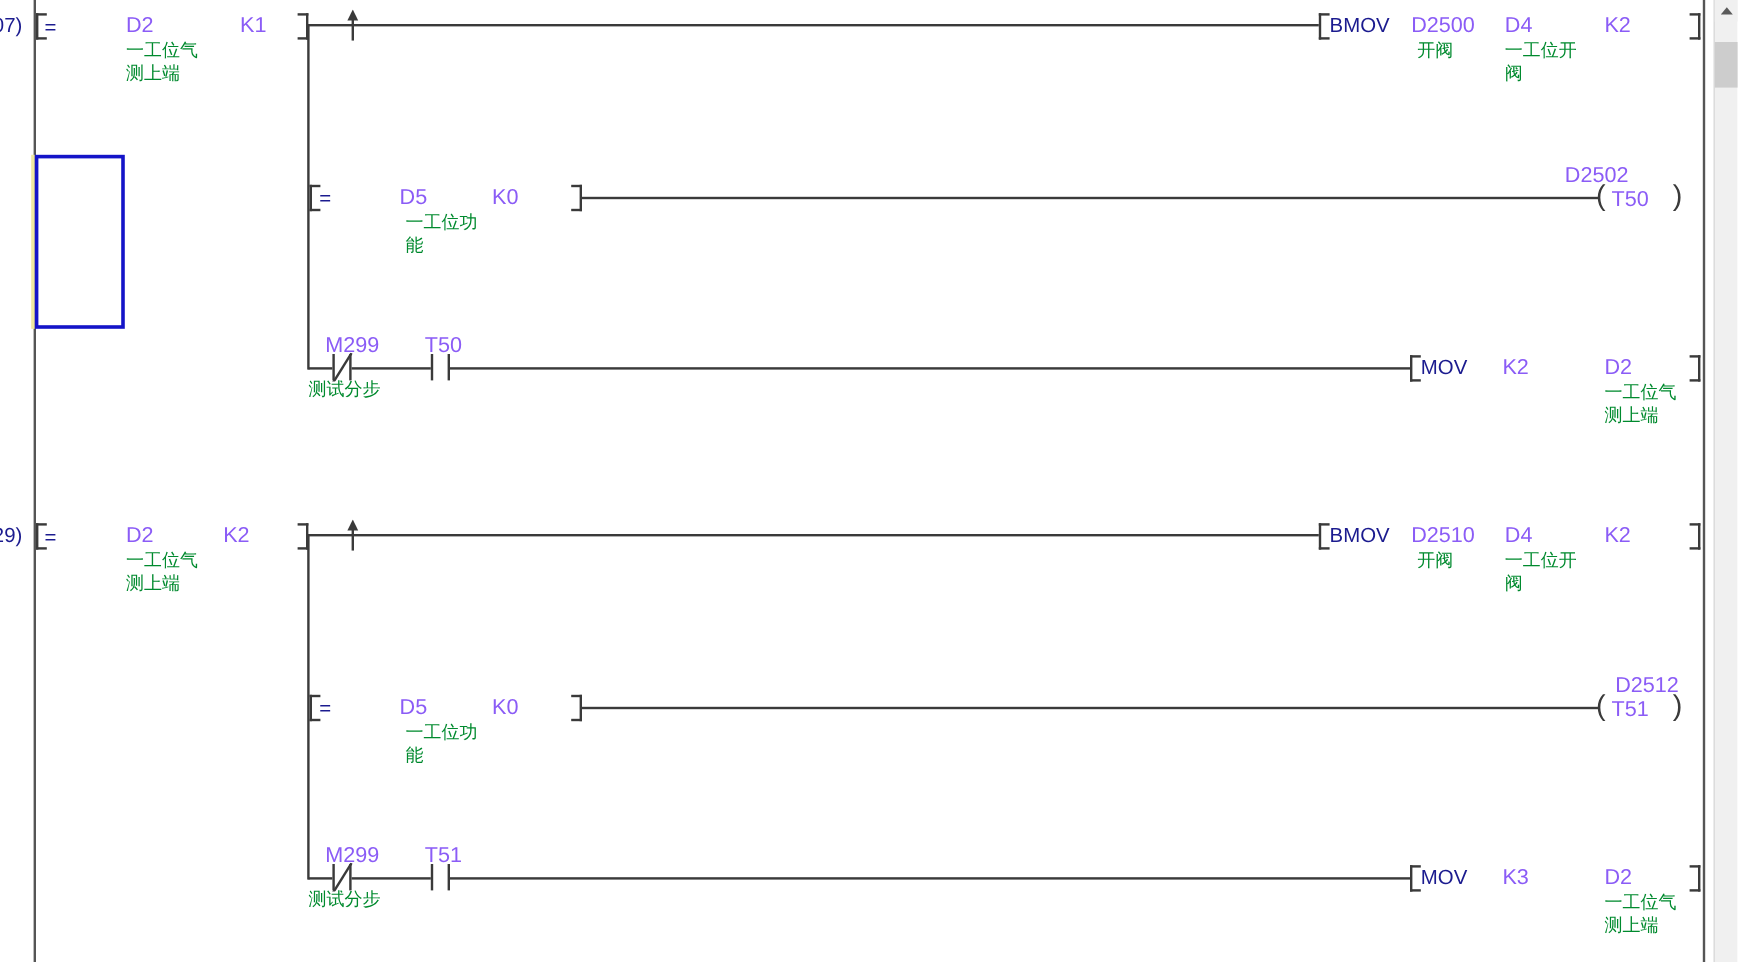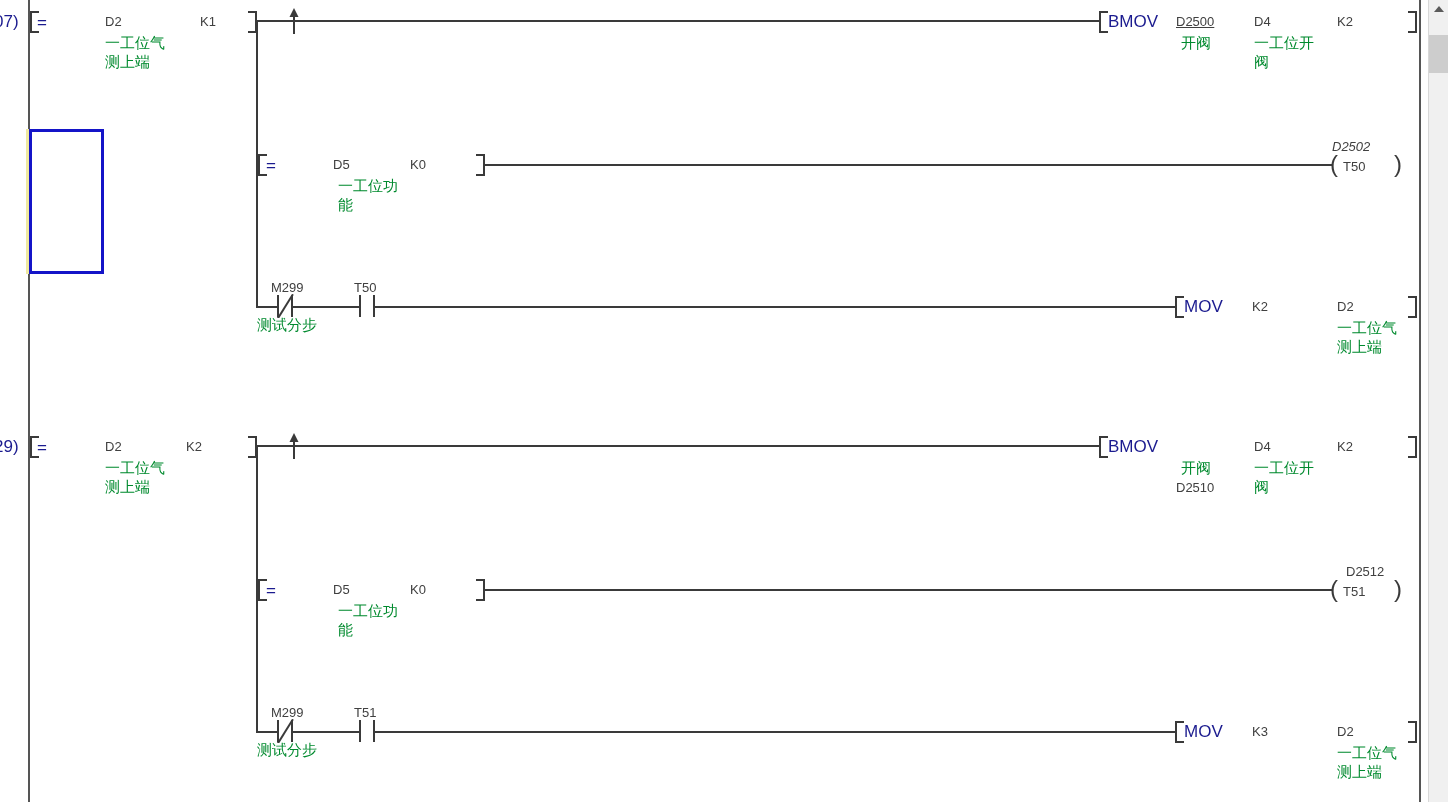--- a/index.html
+++ b/index.html
@@ -33,22 +33,22 @@
   }
   .hwire {
     position: absolute;
     height: 2px;
     background: #3a3a3a;
   }
 
   
   .dev {
     position: absolute;
-    color: #404040;
-    font-size: 13px;
+    color: #8b5cf6;
+    font-size: 18px;
     line-height: 17px;
     white-space: nowrap;
   }
   
   .ins {
     position: absolute;
     color: #1b1b8f;
     font-size: 17px;
     line-height: 17px;
     white-space: nowrap;
@@ -252,21 +252,21 @@
 
     <div class="uparrow" style="left:288px; top:8px;">
       <svg width="12" height="26" viewBox="0 0 12 26">
         <line x1="6" y1="26" x2="6" y2="4" stroke="#3a3a3a" stroke-width="2"></line>
         <polygon points="6,0 1.5,9 10.5,9" fill="#3a3a3a"></polygon>
       </svg>
     </div>
 
     <div class="brk-l" style="left:1099px; top:11px;"></div>
     <div class="ins" style="left:1108px; top:13px;">BMOV</div>
-    <div class="dev" style="left:1176px; top:13px;text-decoration:underline;">D2500</div>
+    <div class="dev" style="left:1176px; top:13px;">D2500</div>
     <div class="cmt" style="left:1181px; top:33px;">开阀</div>
     <div class="dev" style="left:1254px; top:13px;">D4</div>
     <div class="cmt" style="left:1254px; top:33px;">一工位开
 阀</div>
     <div class="dev" style="left:1337px; top:13px;">K2</div>
     <div class="brk-r" style="left:1408px; top:11px;"></div>
 
     <div class="vrail" style="left:256px; top:20px; height:288px;"></div>
 
     <div class="brk-l" style="left:258px; top:154px;"></div>
@@ -276,21 +276,21 @@
 能</div>
     <div class="dev" style="left:410px; top:156px;">K0</div>
     <div class="brk-r" style="left:476px; top:154px;"></div>
 
     <div class="hwire" style="left:485px; top:164px; width:848px;"></div>
 
     <div class="coil" style="left:1330px; top:152px;">
       <span class="lp">(</span>
       <span class="rp">)</span>
     </div>
-    <div class="dev" style="left:1332px; top:138px;font-style:italic;">D2502</div>
+    <div class="dev" style="left:1304px; top:138px;">D2502</div>
     <div class="dev" style="left:1343px; top:158px;">T50</div>
 
     <div class="hwire" style="left:257px; top:306px; width:20px;"></div>
     <div class="contact-nc" style="left:277px; top:295px;">
       <span class="slash"></span>
     </div>
     <div class="dev" style="left:271px; top:279px;">M299</div>
     <div class="cmt" style="left:257px; top:315px;">测试分步</div>
 
     <div class="hwire" style="left:293px; top:306px; width:66px;"></div>
@@ -324,21 +324,21 @@
 
     <div class="uparrow" style="left:288px; top:433px;">
       <svg width="12" height="26" viewBox="0 0 12 26">
         <line x1="6" y1="26" x2="6" y2="4" stroke="#3a3a3a" stroke-width="2"></line>
         <polygon points="6,0 1.5,9 10.5,9" fill="#3a3a3a"></polygon>
       </svg>
     </div>
 
     <div class="brk-l" style="left:1099px; top:436px;"></div>
     <div class="ins" style="left:1108px; top:438px;">BMOV</div>
-    <div class="dev" style="left:1176px; top:438px;margin-top:41px;">D2510</div>
+    <div class="dev" style="left:1176px; top:438px;">D2510</div>
     <div class="cmt" style="left:1181px; top:458px;">开阀</div>
     <div class="dev" style="left:1254px; top:438px;">D4</div>
     <div class="cmt" style="left:1254px; top:458px;">一工位开
 阀</div>
     <div class="dev" style="left:1337px; top:438px;">K2</div>
     <div class="brk-r" style="left:1408px; top:436px;"></div>
 
     <div class="vrail" style="left:256px; top:445px; height:288px;"></div>
 
     <div class="brk-l" style="left:258px; top:579px;"></div>

